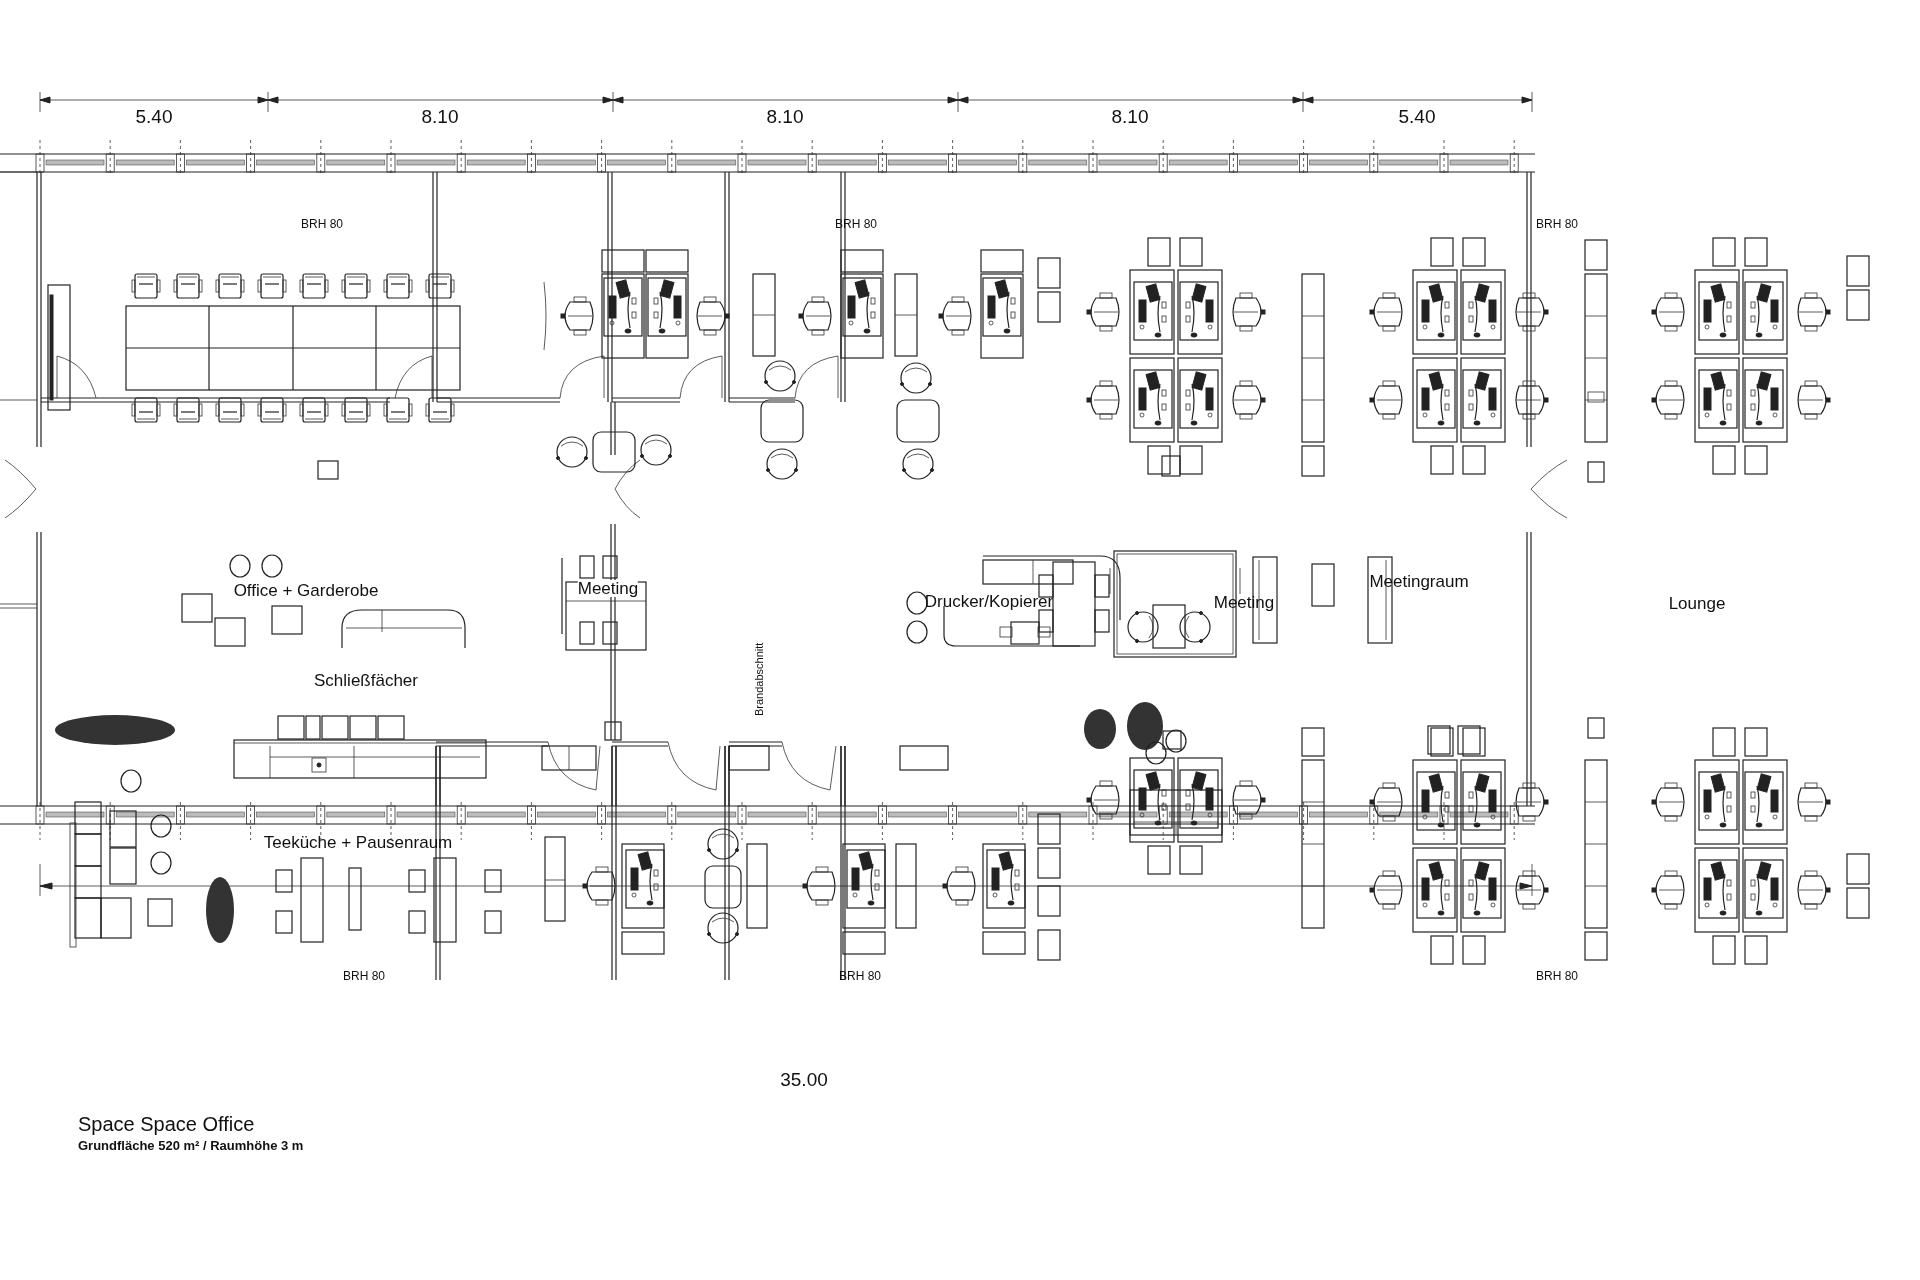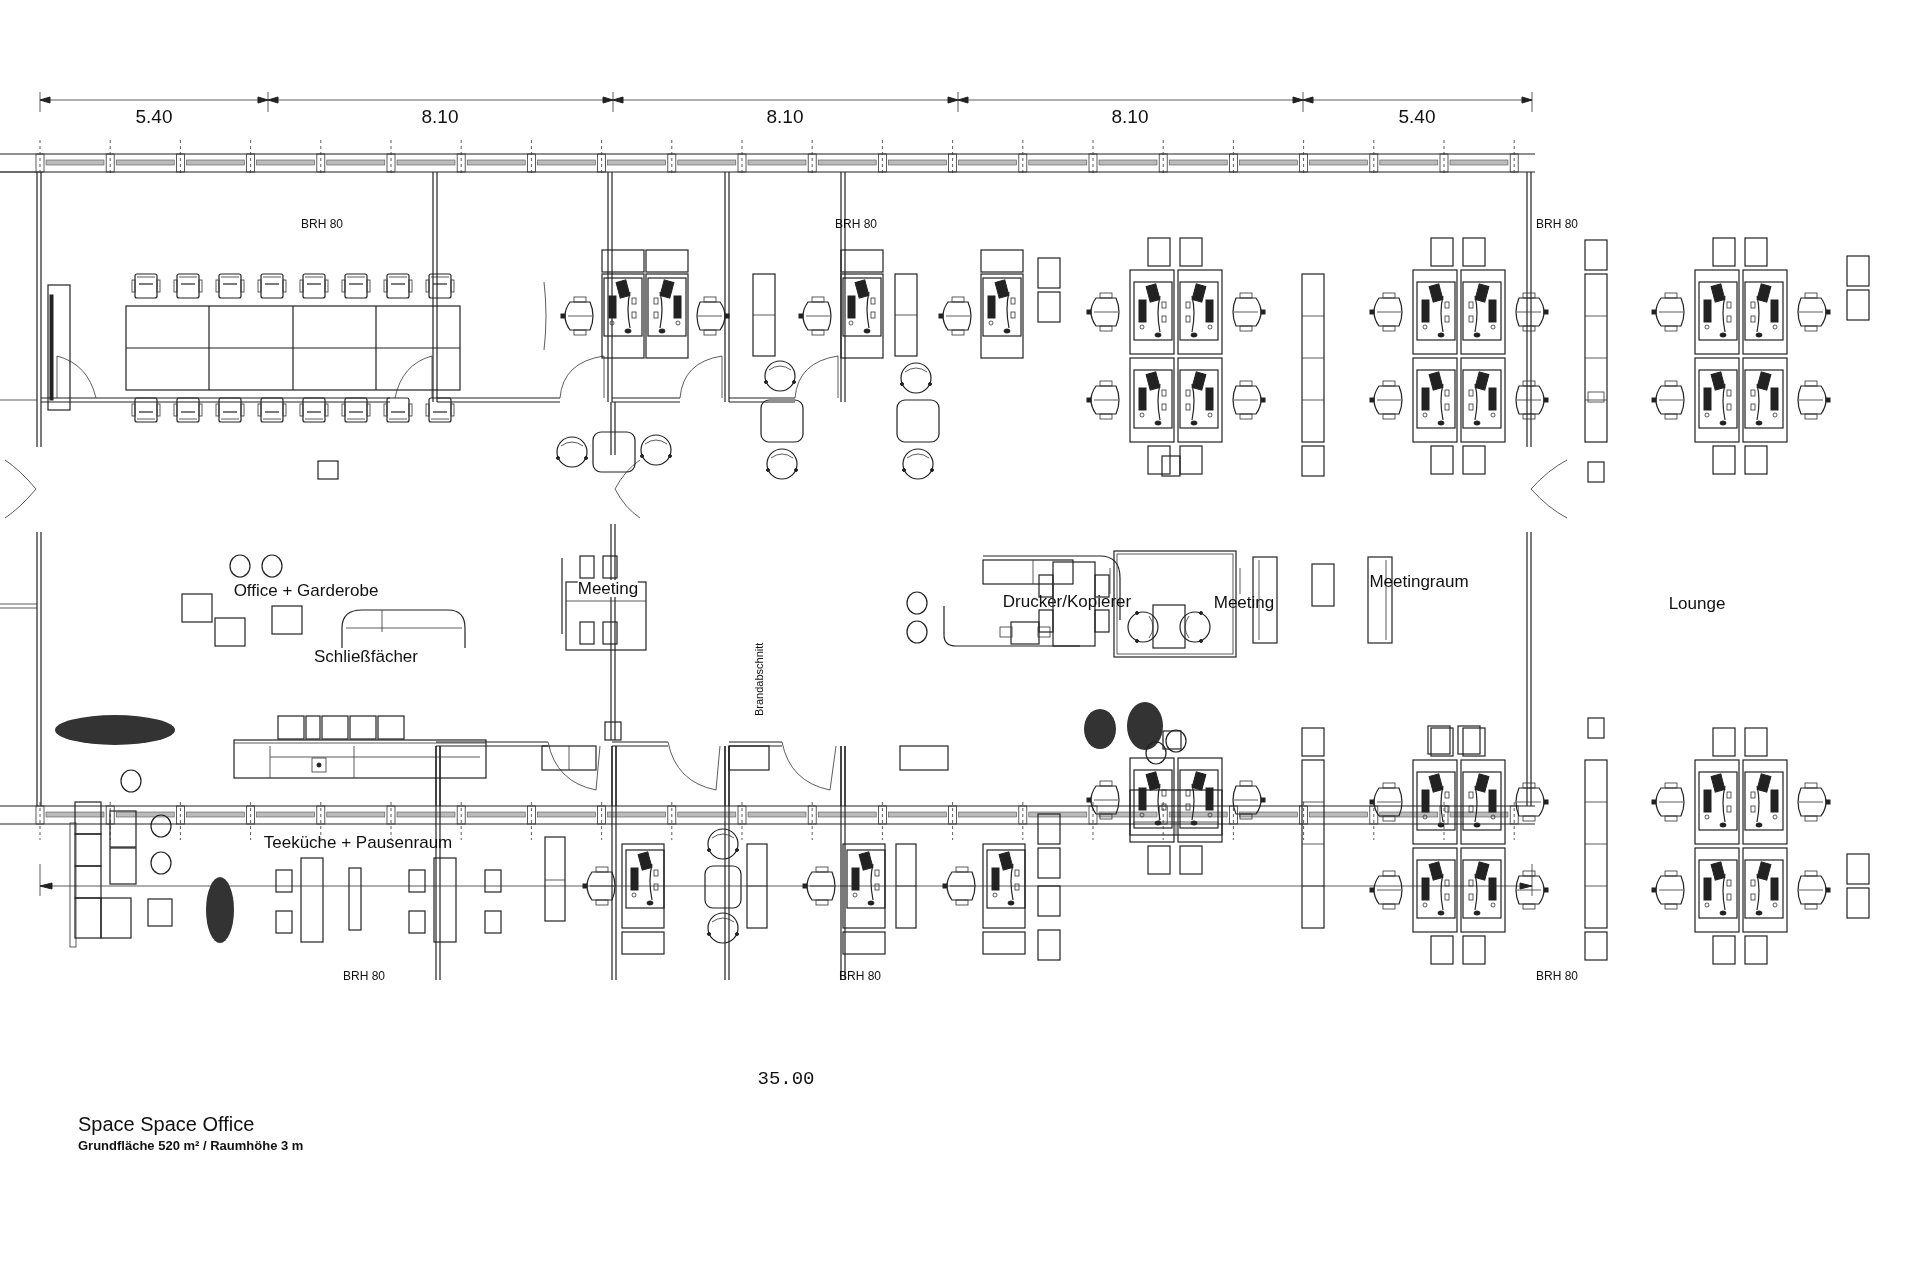--- a/index.html
+++ b/index.html
@@ -655,34 +655,34 @@
       </g>
     <use href="#chairR" transform="translate(964,886)"></use>
   </g>
 </svg>
 
 <div class="lbl dim" style="left:154px;top:107px;">5.40</div>
 <div class="lbl dim" style="left:440px;top:107px;">8.10</div>
 <div class="lbl dim" style="left:785px;top:107px;">8.10</div>
 <div class="lbl dim" style="left:1130px;top:107px;">8.10</div>
 <div class="lbl dim" style="left:1417px;top:107px;">5.40</div>
-<div class="lbl dim" style="left:786px;top:1070px;font-family:Liberation Mono, monospace;">35.00</div>
+<div class="lbl dim" style="left:804px;top:1070px;">35.00</div>
 
 <div class="lbl brh" style="left:322px;top:218px;">BRH 80</div>
 <div class="lbl brh" style="left:856px;top:218px;">BRH 80</div>
 <div class="lbl brh" style="left:1557px;top:218px;">BRH 80</div>
 <div class="lbl brh" style="left:364px;top:970px;">BRH 80</div>
 <div class="lbl brh" style="left:860px;top:970px;">BRH 80</div>
 <div class="lbl brh" style="left:1557px;top:970px;">BRH 80</div>
 
 <div class="lbl room" style="left:306px;top:582px;">Office + Garderobe</div>
-<div class="lbl room" style="left:366px;top:648px;text-align:right;">Schließfächer</div>
+<div class="lbl room" style="left:366px;top:672px;text-align:right;">Schließfächer</div>
 <div class="lbl room" style="left:358px;top:834px;">Teeküche + Pausenraum</div>
 <div class="lbl room" style="left:608px;top:580px;background:#fff;">Meeting</div>
-<div class="lbl room" style="left:1067px;top:593px;">Drucker/Kopierer</div>
+<div class="lbl room" style="left:989px;top:593px;">Drucker/Kopierer</div>
 <div class="lbl room" style="left:1244px;top:594px;">Meeting</div>
 <div class="lbl room" style="left:1419px;top:573px;">Meetingraum</div>
 <div class="lbl room" style="left:1697px;top:595px;">Lounge</div>
 
 <div class="lbl vert" style="left:754px;top:716px;">Brandabschnitt</div>
 
 <div class="lbl title" style="left:78px;top:1114px;">Space Space Office</div>
 <div class="lbl sub" style="left:78px;top:1139px;font-weight:bold;">Grundfläche 520 m² / Raumhöhe 3 m</div>
 
 </body></html>

